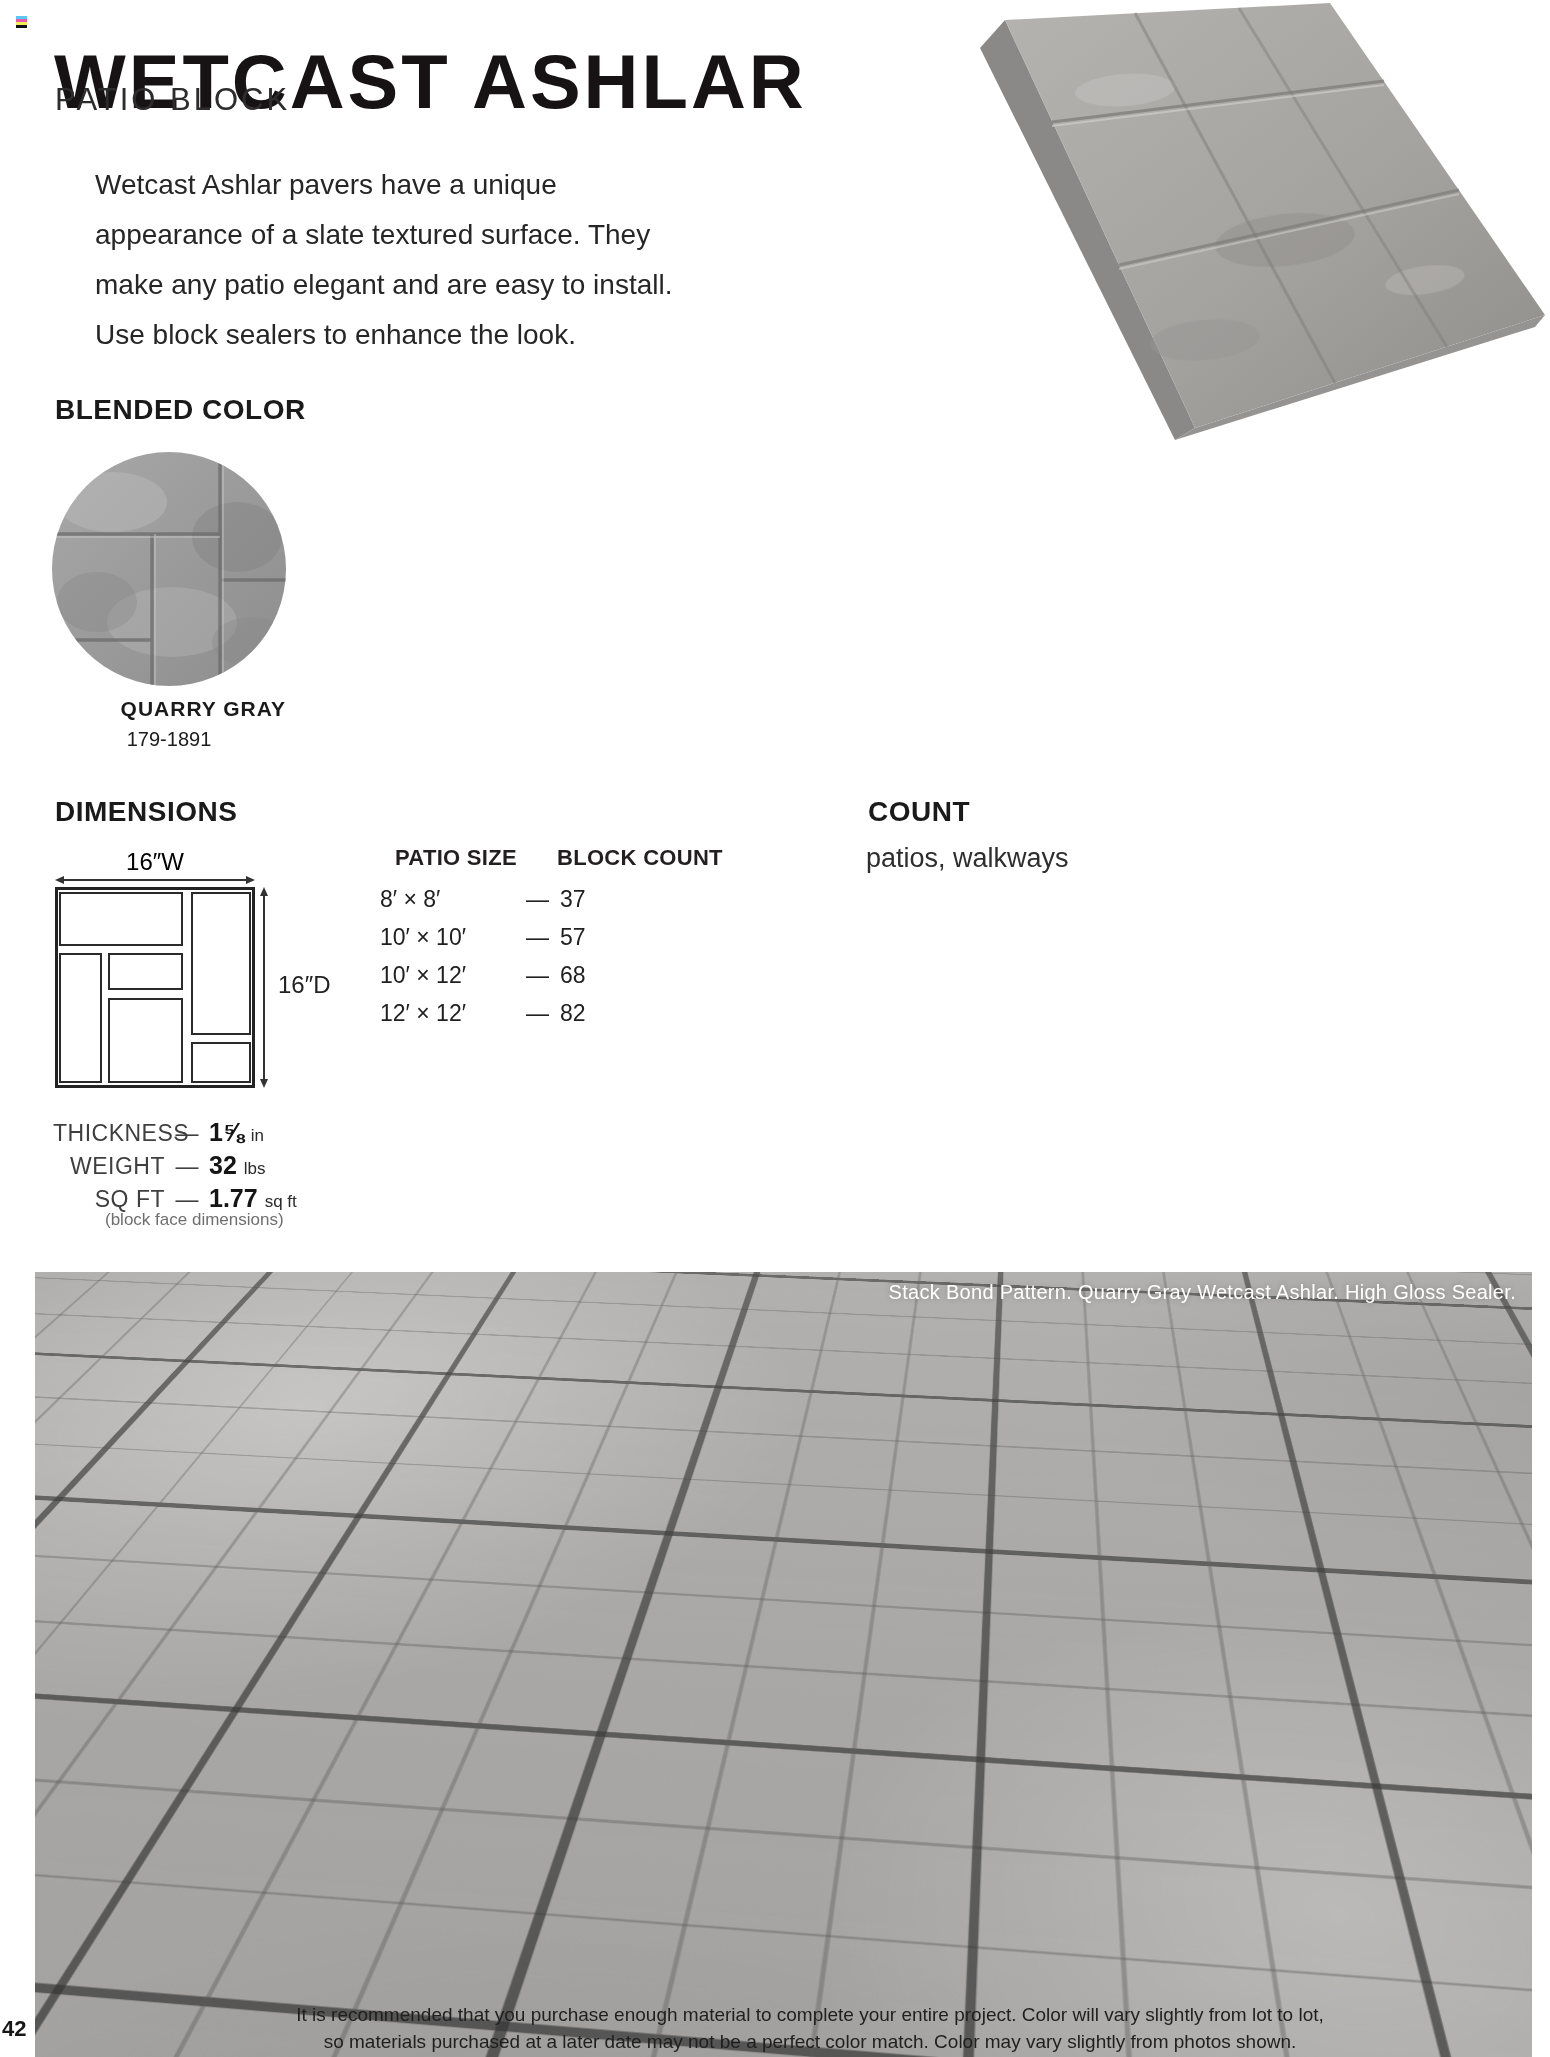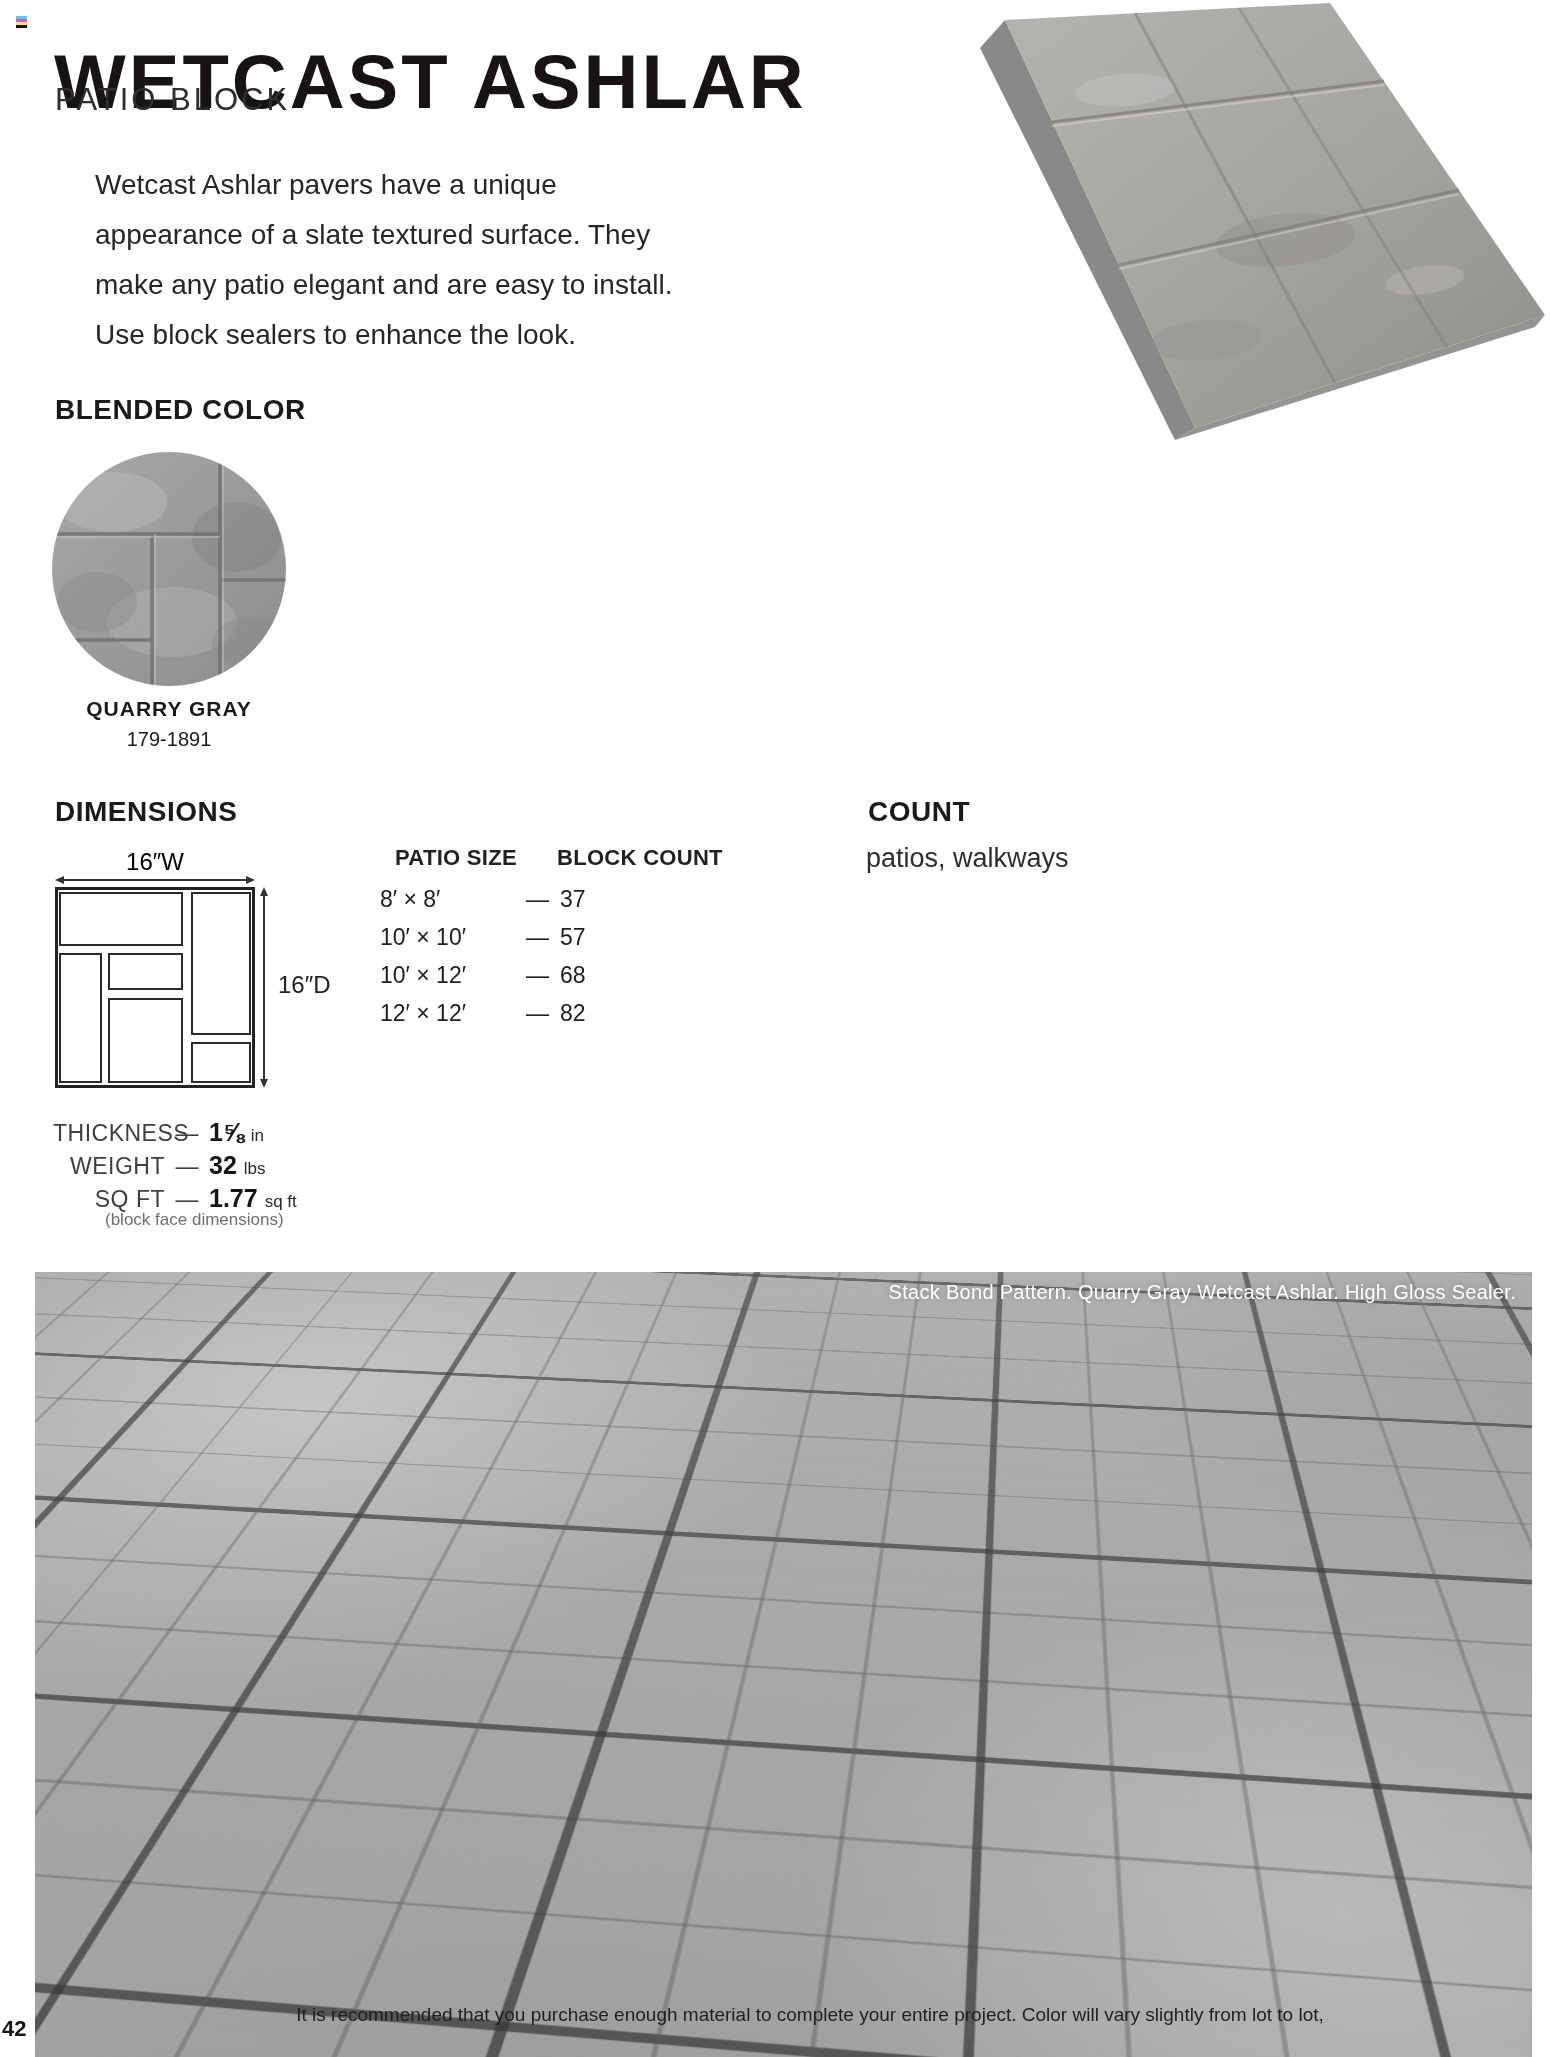--- a/index.html
+++ b/index.html
@@ -22,21 +22,21 @@
          font-weight:300;color:#262626;margin-left:40px;}
   .intro span{display:block;}
 
   
   .slab-svg{position:absolute;left:955px;top:0px;width:595px;height:440px;}
 
   
   .section-h{position:absolute;font-size:28px;font-weight:700;letter-spacing:.5px;color:#1a1a1a;white-space:nowrap;}
   .h-blended{left:55px;top:394px;}
   .swatch-svg{position:absolute;left:52px;top:452px;width:234px;height:234px;}
-  .swatch-name{position:absolute;left:52px;top:697px;width:234px;text-align:center;
+  .swatch-name{position:absolute;left:52px;top:697px;width:234px;text-align:right;
                font-size:21px;font-weight:700;letter-spacing:1px;color:#1a1a1a;}
   .swatch-code{position:absolute;left:52px;top:728px;width:234px;text-align:center;
                font-size:20px;font-weight:300;color:#1c1c1c;}
 
   
   .h-dims{left:55px;top:796px;}
   .wlabel{position:absolute;left:55px;top:848px;width:200px;text-align:center;
           font-size:24px;font-weight:300;color:#000000;}
   .harrow{position:absolute;left:55px;top:876px;width:200px;height:8px;}
   .harrow .line{position:absolute;left:3px;right:3px;top:3px;height:2px;background:#333;}
@@ -273,15 +273,16 @@
   <div class="specs-note">(block face dimensions)</div>
 
   <div class="photo">
     <div class="pav"></div>
     <div class="caption">Stack Bond Pattern. Quarry Gray Wetcast Ashlar. High Gloss Sealer.</div>
   </div>
 
   <div class="pagenum">42</div>
   <div class="footer">
     <span>It is recommended that you purchase enough material to complete your entire project. Color will vary slightly from lot to lot,</span><br>
+    <span>so materials purchased at a later date may not be a perfect color match. Color may vary slightly from photos shown.</span>
   </div>
 
 </div>
 
 </body></html>

